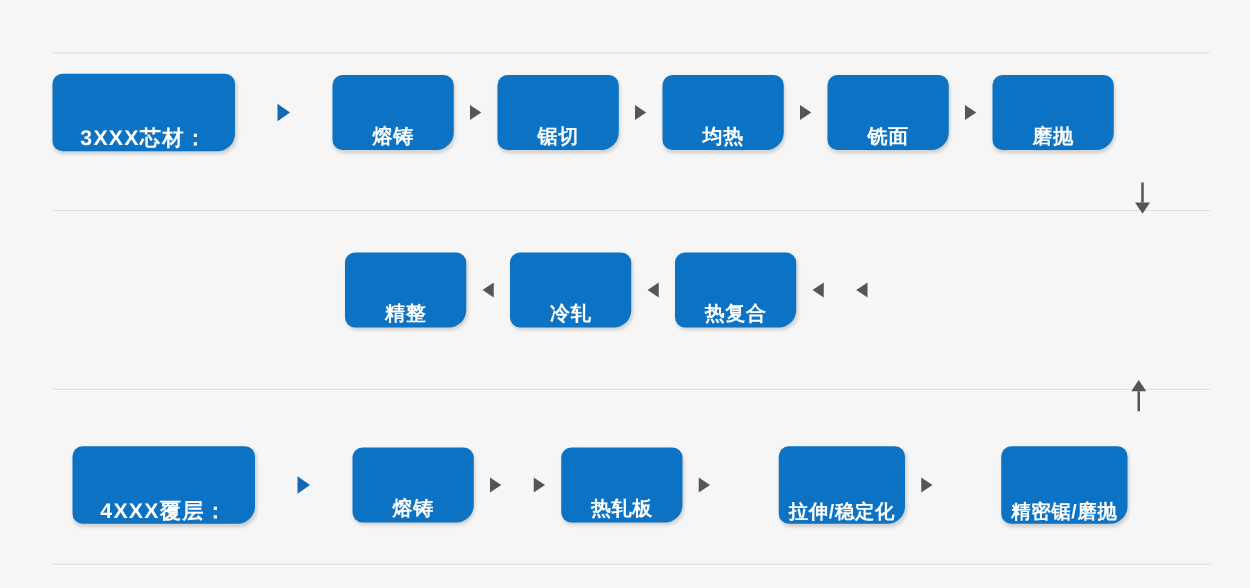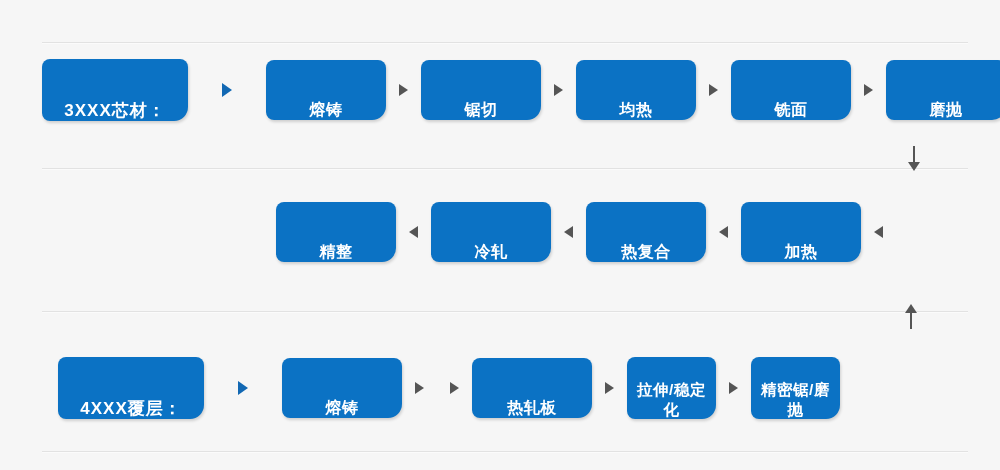--- a/index.html
+++ b/index.html
@@ -64,27 +64,28 @@
     flex: 0 0 auto;
     padding: 0 4px;
   }
   .node.label-node {
     width: 146px;
     height: 62px;
     font-size: 17px;
     letter-spacing: 1px;
   }
   .node.step-node {
-    width: 120px;
+    width: 97px;
     height: 60px;
   }
   .node.tall-node {
-    width: 89px;
+    width: 101px;
     height: 62px;
     font-size: 15.5px;
+    margin-left: 42px;
   }
 
   
   .sp-left { flex: 0 0 42px; }
 
   
   .arrow {
     flex: 0 0 auto;
     display: flex;
     align-items: center;
@@ -207,23 +208,20 @@
         <span class="tri"></span>
       </div>
 
     <div class="node step-node">
       <span>热复合</span>
     </div>
     <div class="arrow left">
         <span class="tri"></span>
       </div>
 
-    <div class="node step-node">
-      <span>加热</span>
-    </div>
     <div class="arrow left">
         <span class="tri"></span>
       </div>
 
   </div>
 
   <div class="row row-3">
     <div class="sp-left"></div>
 
     <div class="node label-node">

